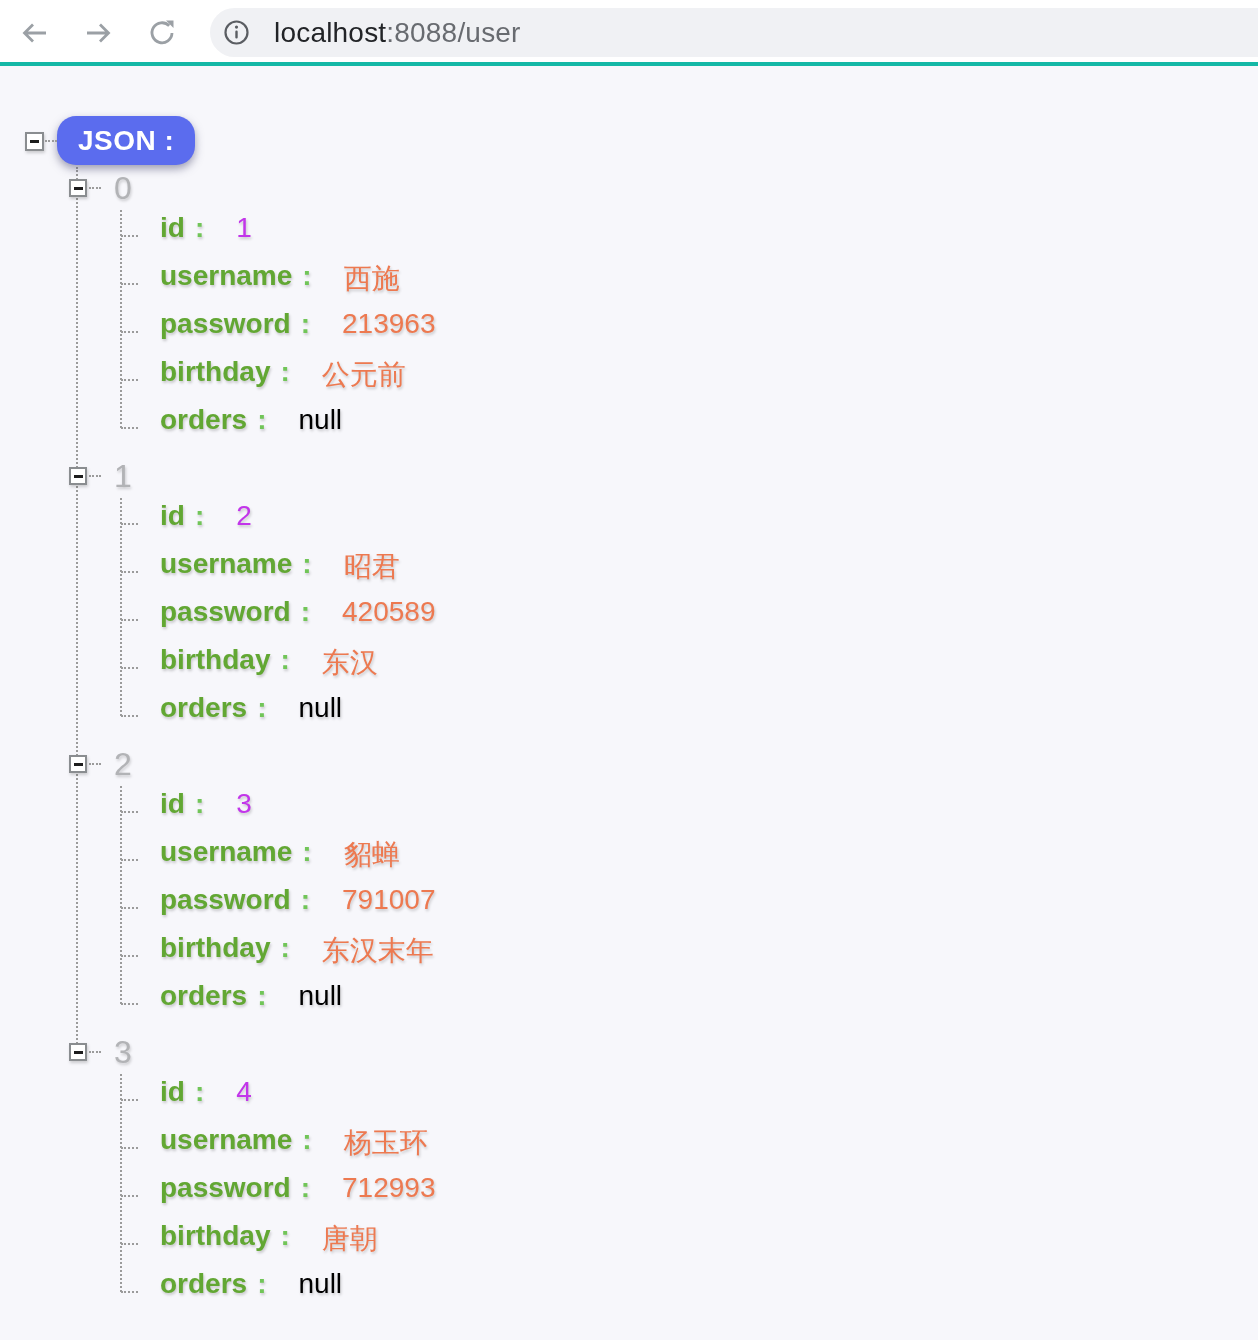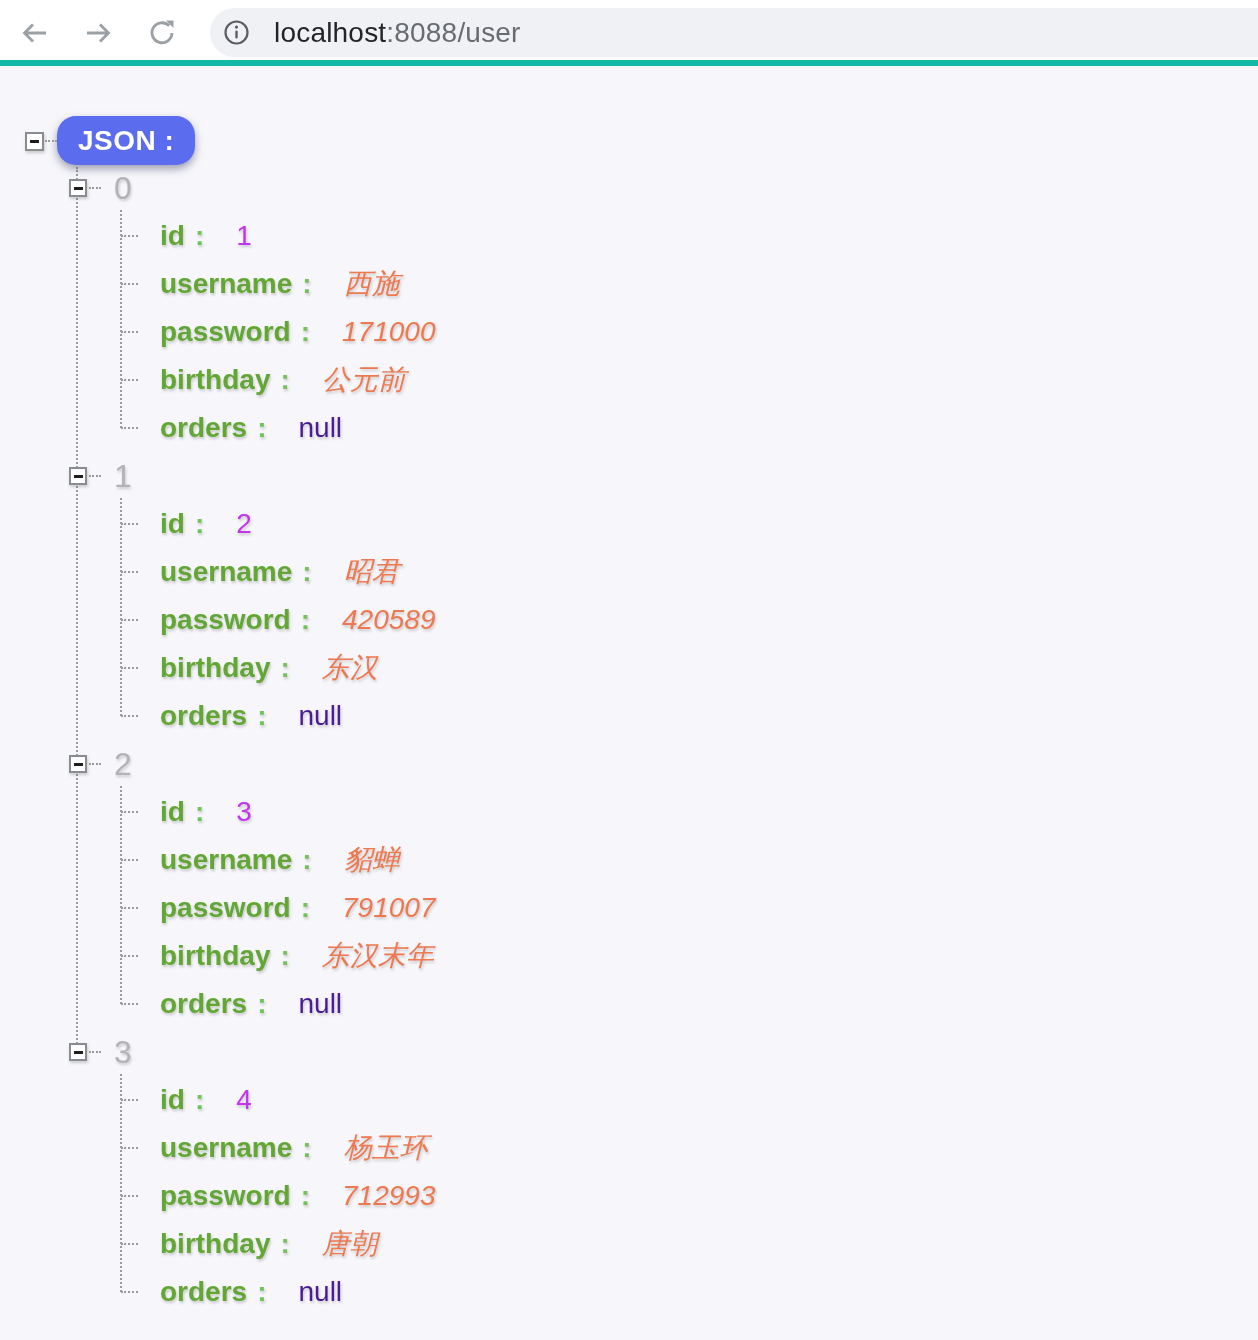--- a/index.html
+++ b/index.html
@@ -8,21 +8,21 @@
     width:1258px; height:1340px;
     background:#f7f7fb;
     font-family:"Liberation Sans", sans-serif;
     overflow:hidden;
   }
   #app { position:relative; width:1258px; height:1340px; }
 
   
   .toolbar {
     position:absolute; top:0; left:0; width:1258px; height:66px;
-    background:#ffffff; border-bottom:6px solid #14b8a6;
+    background:#ffffff; border-bottom:4px solid #14b8a6;
   }
   .nav-icon { position:absolute; top:18px; }
   .nav-back    { left:20px; }
   .nav-forward { left:83px; }
   .nav-reload  { left:146px; top:17px; }
   .address-bar {
     position:absolute; left:210px; top:8px; right:-26px; height:49px;
     background:#f0f1f4; border-radius:25px;
     display:flex; align-items:center;
   }
@@ -65,34 +65,34 @@
     font-size:32px; color:#b2b3b6;
     text-shadow:1px 2px 3px rgba(0,0,0,0.18);
   }
   .index::before {
     content:""; position:absolute; left:-25px; top:23px; width:12px;
     border-top:2px dotted #9b9b9b;
   }
 
   .row {
     position:absolute; left:160px; height:48px;
-    display:flex; align-items:center; white-space:nowrap;
+    display:flex; align-items:flex-start; white-space:nowrap;
     text-shadow:1px 2px 3px rgba(0,0,0,0.2);
     font-size:28px;
   }
   .row::before {
     content:""; position:absolute; left:-39px; top:23px; width:17px;
     border-top:2px dotted #9b9b9b;
   }
   .key   { color:#62a733; font-weight:bold; }
   .colon { color:#71c558; font-weight:bold; margin-left:10px; }
   .val   { margin-left:32px; }
   .val.num { color:#c235ea; }
-  .val.str { color:#ed7950;font-style:italic; }
-  .val.nul { color:#4c1d95; }
+  .val.str { color:#ed7950; }
+  .val.nul { color:#000000; }
 </style>
 </head>
 <body>
 
 <div id="app">
 
   <div class="toolbar">
     <svg class="nav-icon nav-back" width="30" height="30" viewBox="0 0 30 30">
       <path d="M26 15 H5 M13 6.5 L4.5 15 L13 23.5" fill="none" stroke="#9ba0a5" stroke-width="2.8"></path>
     </svg>
@@ -129,21 +129,21 @@
         <span class="val num">1</span>
     </div>
     <div class="row" style="top:177px;">
       <span class="key">username</span>
         <span class="colon">:</span>
         <span class="val str">西施</span>
     </div>
     <div class="row" style="top:225px;">
       <span class="key">password</span>
         <span class="colon">:</span>
-        <span class="val str">171000</span>
+        <span class="val str">213963</span>
     </div>
     <div class="row" style="top:273px;">
       <span class="key">birthday</span>
         <span class="colon">:</span>
         <span class="val str">公元前</span>
     </div>
     <div class="row" style="top:321px;">
       <span class="key">orders</span>
         <span class="colon">:</span>
         <span class="val nul">null</span>

